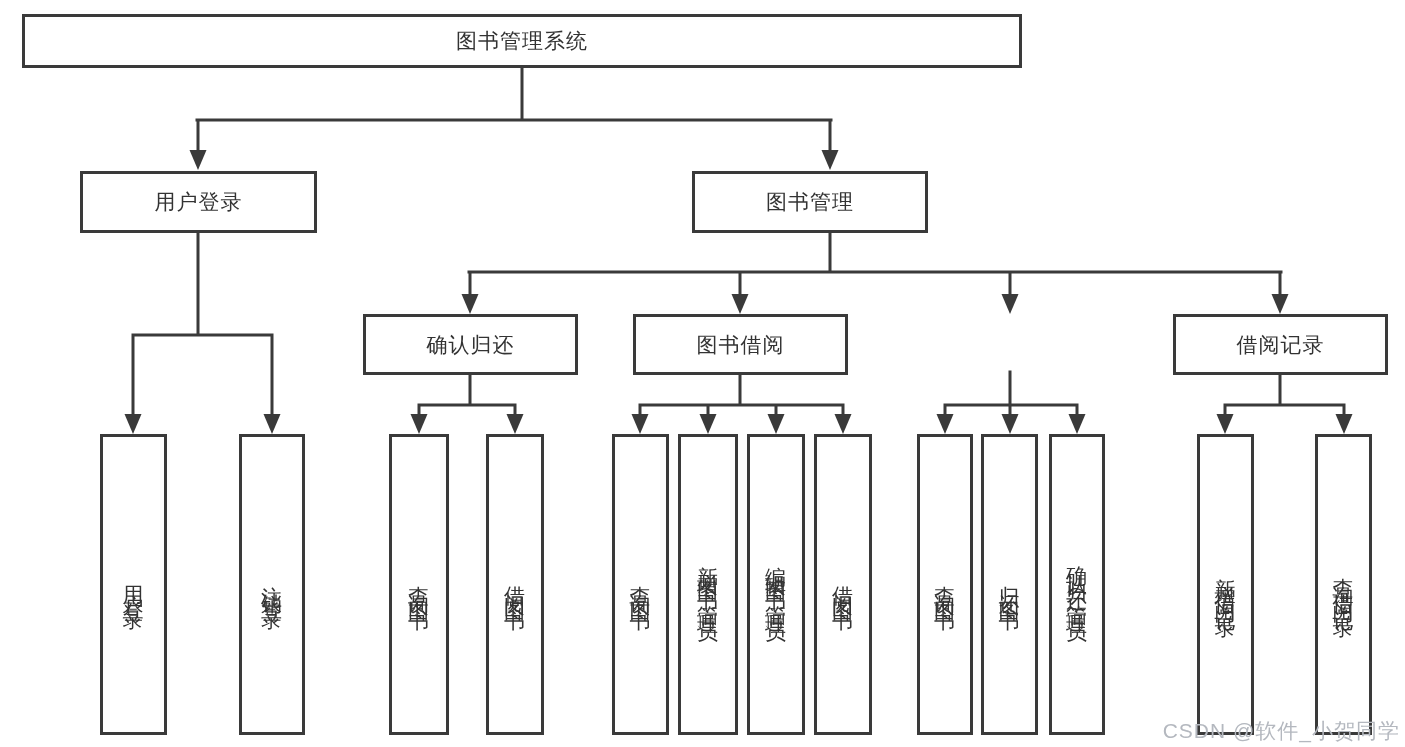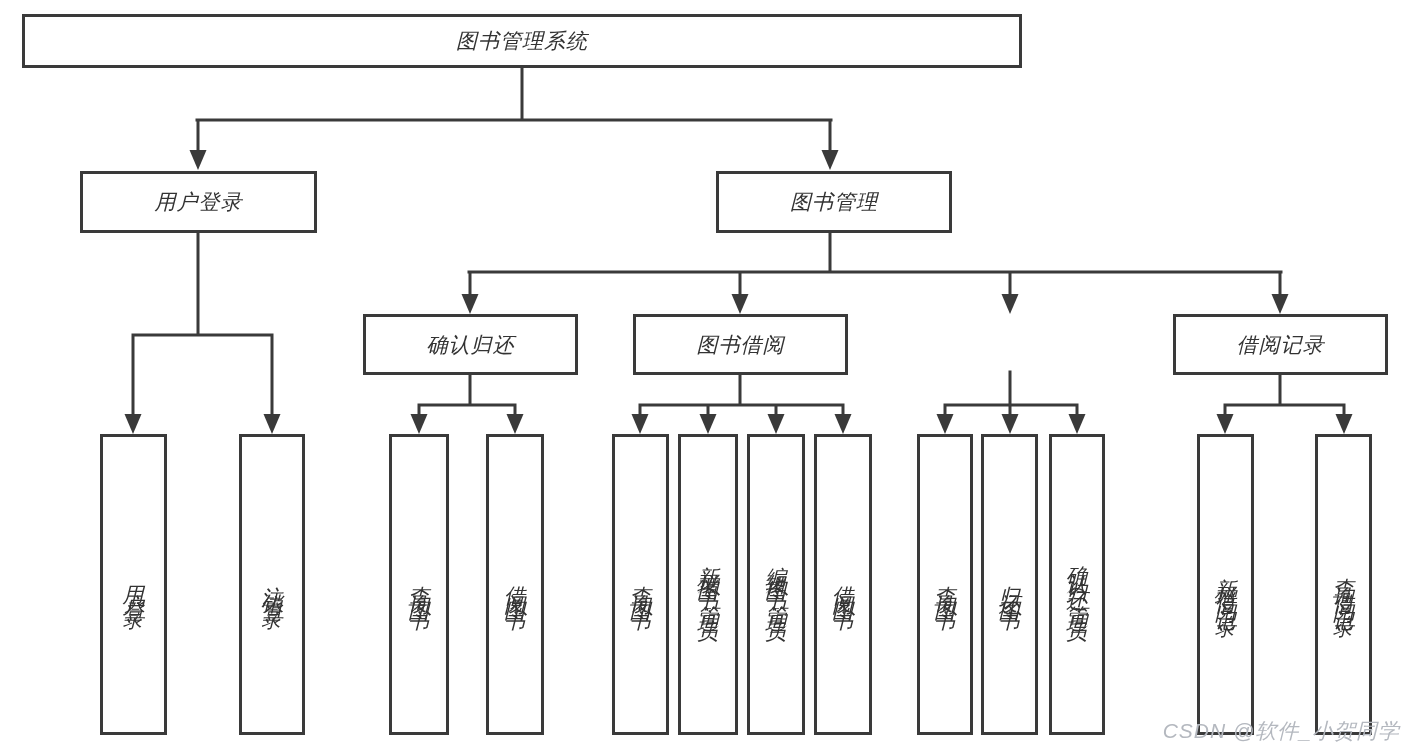--- a/index.html
+++ b/index.html
@@ -38,41 +38,39 @@
   .connectors polygon { fill: var(--line-color); }
   .box {
     position: absolute;
     box-sizing: border-box;
     background: var(--box-fill);
     border: 3px solid var(--box-border-color);
     display: flex;
     align-items: center;
     justify-content: center;
     color: var(--text-color);
-    font-style: italic;
   }
   .hbox { font-size: 21px; letter-spacing: 1px; }
   .leaf { top: 434px; height: 301px; }
   .leaf .vtext {
     writing-mode: vertical-rl;
     text-orientation: mixed;
     font-size: 21px;
     line-height: 1.1;
     letter-spacing: 8px;
     white-space: nowrap;
   }
   .watermark {
     position: absolute;
     right: 5px;
     bottom: 2px;
     font-size: 21px;
     color: var(--watermark-color);
     letter-spacing: 1px;
     white-space: nowrap;
-    font-style: italic;
   }
 </style>
 </head>
 <body>
 
 <div id="canvas">
 
   <svg class="connectors" viewBox="0 0 1405 747" xmlns="http://www.w3.org/2000/svg">
 
     <path d="M522 66 L522 120 M197 120 L831 120 M198 120 L198 153 M830 120 L830 153"></path>
@@ -106,21 +104,21 @@
     <polygon points="936.5,414 953.5,414 945,434"></polygon>
     <polygon points="1001.5,414 1018.5,414 1010,434"></polygon>
     <polygon points="1068.5,414 1085.5,414 1077,434"></polygon>
     <polygon points="1216.5,414 1233.5,414 1225,434"></polygon>
     <polygon points="1335.5,414 1352.5,414 1344,434"></polygon>
   </svg>
 
   <div class="box hbox" style="left:22px;top:14px;width:1000px;height:54px">图书管理系统</div>
 
   <div class="box hbox" style="left:80px;top:171px;width:237px;height:62px">用户登录</div>
-  <div class="box hbox" style="left:716px;top:171px;width:236px;height:62px">图书管理</div>
+  <div class="box hbox" style="left:692px;top:171px;width:236px;height:62px">图书管理</div>
 
   <div class="box hbox" style="left:363px;top:314px;width:215px;height:61px">确认归还</div>
   <div class="box hbox" style="left:633px;top:314px;width:215px;height:61px">图书借阅</div>
   <div class="box hbox" style="left:1173px;top:314px;width:215px;height:61px">借阅记录</div>
 
   <div class="box leaf" style="left:100px;width:67px">
     <span class="vtext">用户登录</span>
   </div>
   <div class="box leaf" style="left:239px;width:66px">
     <span class="vtext">注销登录</span>

